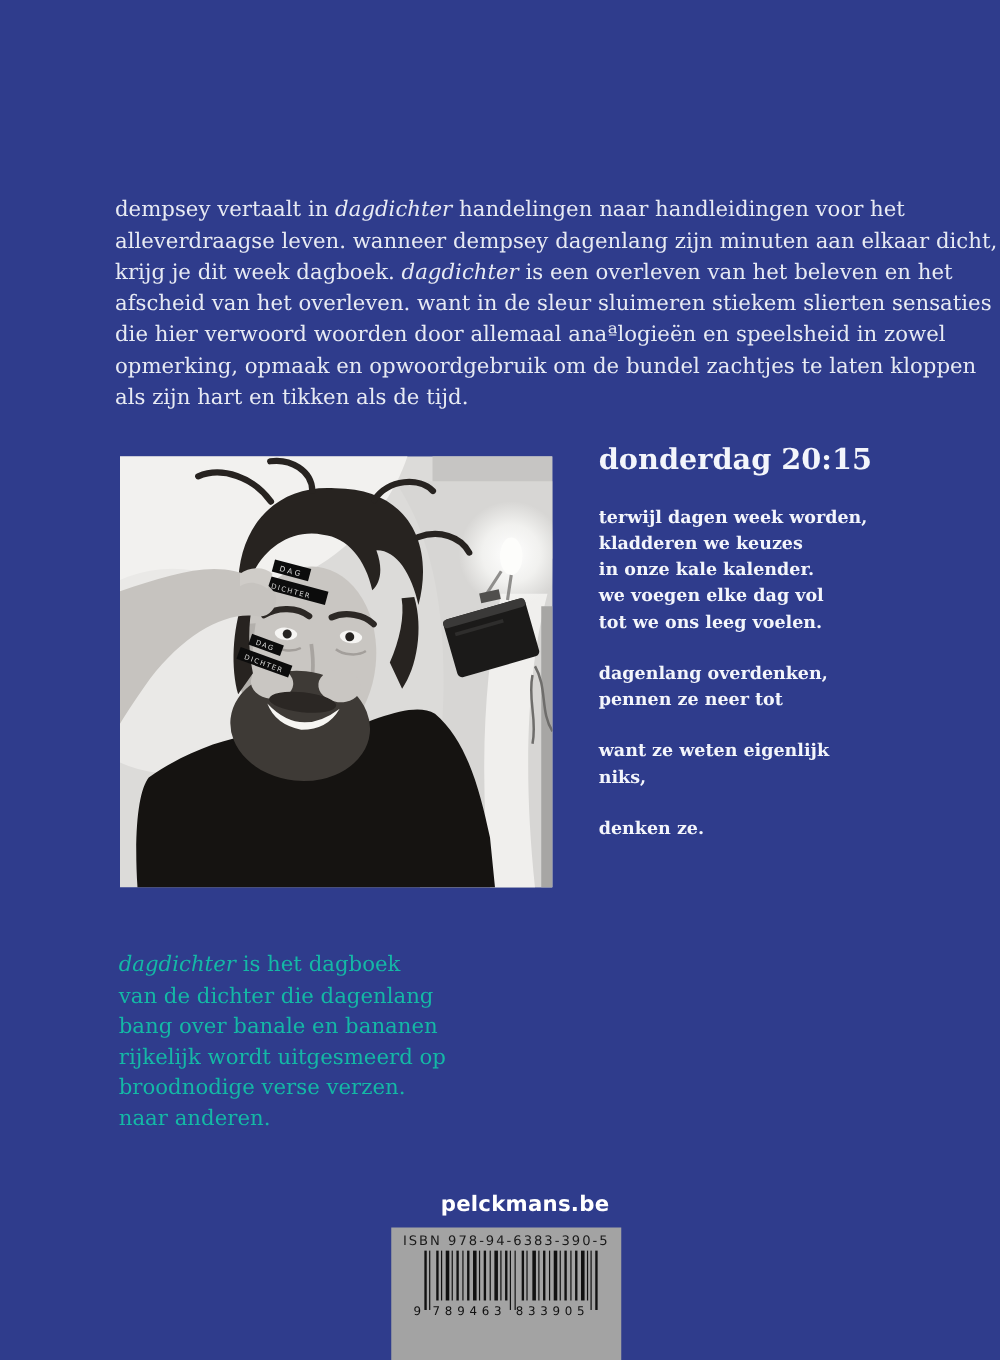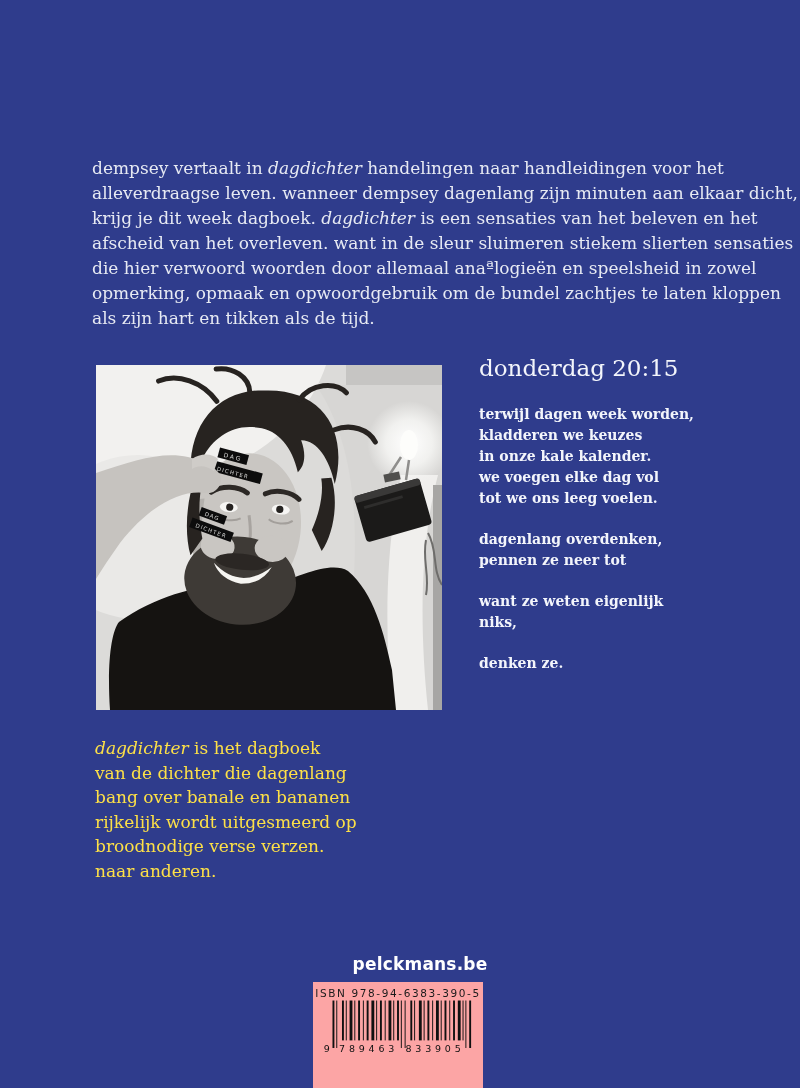--- a/index.html
+++ b/index.html
@@ -17,58 +17,58 @@
   em{font-style:italic;}
   
   .photo{position:absolute;left:96px;top:365px;width:346px;height:345px;}
   .photo svg{display:block;}
   .tape-txt{fill:#d9d9d7;font-family:"DejaVu Sans","Liberation Sans",sans-serif;
     font-size:6px;letter-spacing:2px;text-anchor:middle;}
   .tape-txt2{fill:#d9d9d7;font-family:"DejaVu Sans","Liberation Sans",sans-serif;
     font-size:5.5px;letter-spacing:1.2px;text-anchor:middle;}
   
   .right{position:absolute;left:479px;top:354px;color:#f3f5fb;}
-  .heading{font-weight:normal;font-size:23px;line-height:28px;white-space:nowrap;}
+  .heading{font-weight:bold;font-size:23px;line-height:28px;white-space:nowrap;}
   .stanza{margin-top:20px;font-weight:bold;font-size:14px;line-height:21px;}
   .stanza.first{margin-top:22px;}
   .pline{white-space:nowrap;}
   
   .about{
-    position:absolute;left:95px;top:736px;
-    color:#fde047;font-size:17px;line-height:24.5px;
+    position:absolute;left:95px;top:760px;
+    color:#14b8a6;font-size:17px;line-height:24.5px;
   }
   
   .website{
     position:absolute;left:0;right:0;top:954px;text-align:center;
     color:#ffffff;font-family:"DejaVu Sans","Liberation Sans",sans-serif;
     font-weight:bold;font-size:17px;letter-spacing:.2px;padding-left:40px;
   }
   .isbn-box{
-    position:absolute;left:313px;top:982px;width:170px;height:106px;
-    background:#fca5a5;text-align:center;
+    position:absolute;left:313px;top:982px;width:184px;height:106px;
+    background:#a3a3a3;text-align:center;
   }
   .isbn-label{
     font-family:"DejaVu Sans","Liberation Sans",sans-serif;
     font-size:10.5px;letter-spacing:1.6px;color:#1a1a1a;
     margin-top:5px;white-space:nowrap;
   }
   .barcode{margin-top:1px;}
   .bc-digit{fill:#111111;font-family:"DejaVu Sans","Liberation Sans",sans-serif;
     font-size:10px;text-anchor:middle;}
   .bc-group{letter-spacing:4px;}
 </style>
 </head>
 <body>
 
 <div class="cover">
 
   <div class="intro">
     <span class="ln"><span>dempsey vertaalt in </span><em>dagdichter</em><span> handelingen naar handleidingen voor het</span></span>
     <span class="ln">alleverdraagse leven. wanneer dempsey dagenlang zijn minuten aan elkaar dicht,</span>
-    <span class="ln"><span>krijg je dit week dagboek. </span><em>dagdichter</em><span> is een sensaties van het beleven en het</span></span>
+    <span class="ln"><span>krijg je dit week dagboek. </span><em>dagdichter</em><span> is een overleven van het beleven en het</span></span>
     <span class="ln">afscheid van het overleven. want in de sleur sluimeren stiekem slierten sensaties</span>
     <span class="ln">die hier verwoord woorden door allemaal anaªlogieën en speelsheid in zowel</span>
     <span class="ln">opmerking, opmaak en opwoordgebruik om de bundel zachtjes te laten kloppen</span>
     <span class="ln">als zijn hart en tikken als de tijd.</span>
   </div>
 
   <div class="photo">
     <svg width="346" height="345" viewBox="0 0 346 345">
       <defs>
         <radialGradient id="glow" cx="50%" cy="50%" r="50%">

